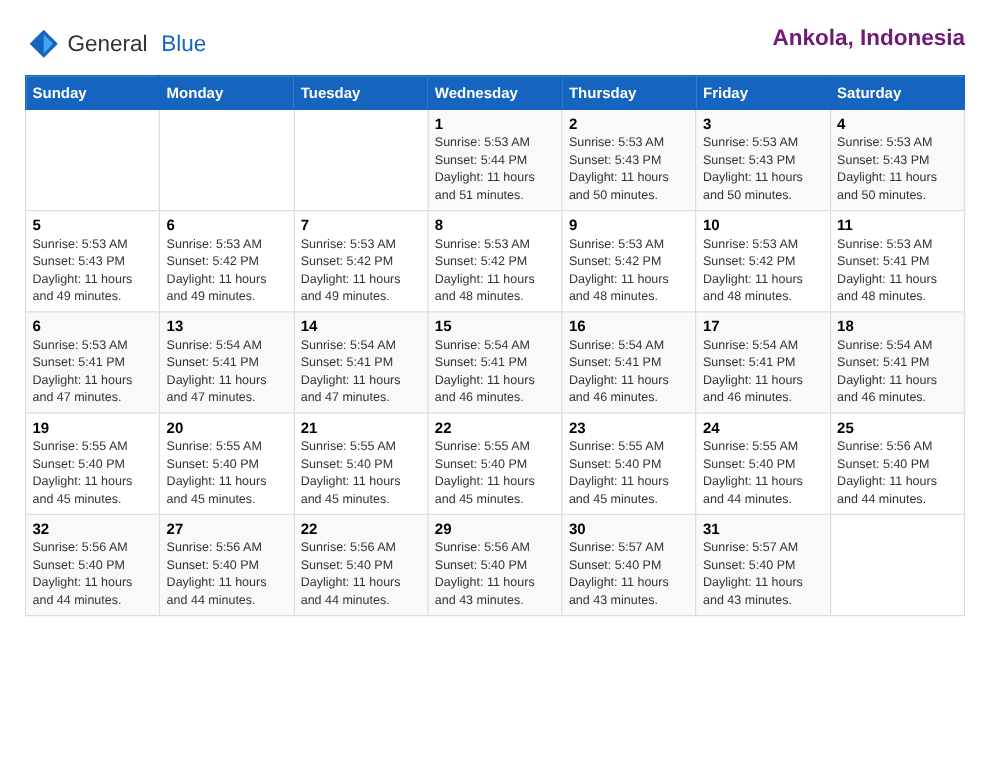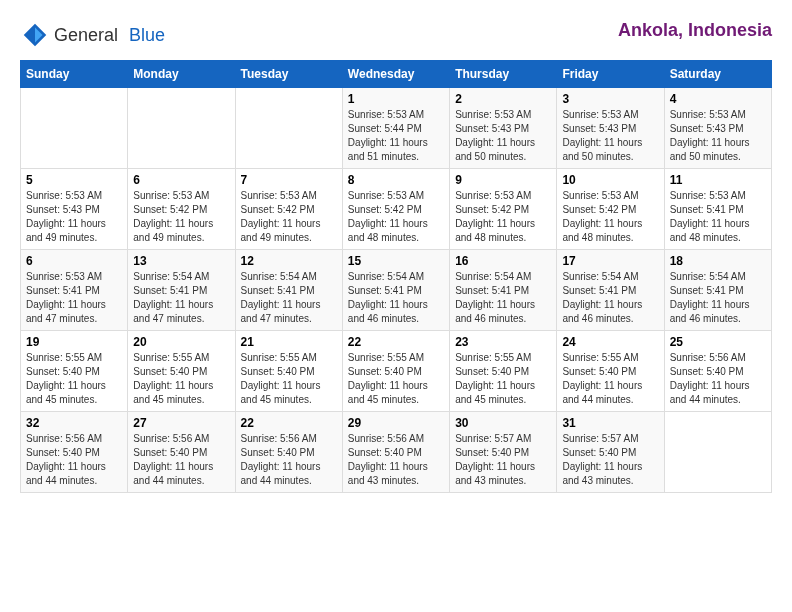--- a/index.html
+++ b/index.html
@@ -173,21 +173,21 @@
       <tr>
         <td>
           <span class="day-num">6</span>
           <div class="day-info">Sunrise: 5:53 AM<br>Sunset: 5:41 PM<br>Daylight: 11 hours and 47 minutes.</div>
         </td>
         <td>
           <span class="day-num">13</span>
           <div class="day-info">Sunrise: 5:54 AM<br>Sunset: 5:41 PM<br>Daylight: 11 hours and 47 minutes.</div>
         </td>
         <td>
-          <span class="day-num">12</span>
+          <span class="day-num">14</span>
           <div class="day-info">Sunrise: 5:54 AM<br>Sunset: 5:41 PM<br>Daylight: 11 hours and 47 minutes.</div>
         </td>
         <td>
           <span class="day-num">15</span>
           <div class="day-info">Sunrise: 5:54 AM<br>Sunset: 5:41 PM<br>Daylight: 11 hours and 46 minutes.</div>
         </td>
         <td>
           <span class="day-num">16</span>
           <div class="day-info">Sunrise: 5:54 AM<br>Sunset: 5:41 PM<br>Daylight: 11 hours and 46 minutes.</div>
         </td>

